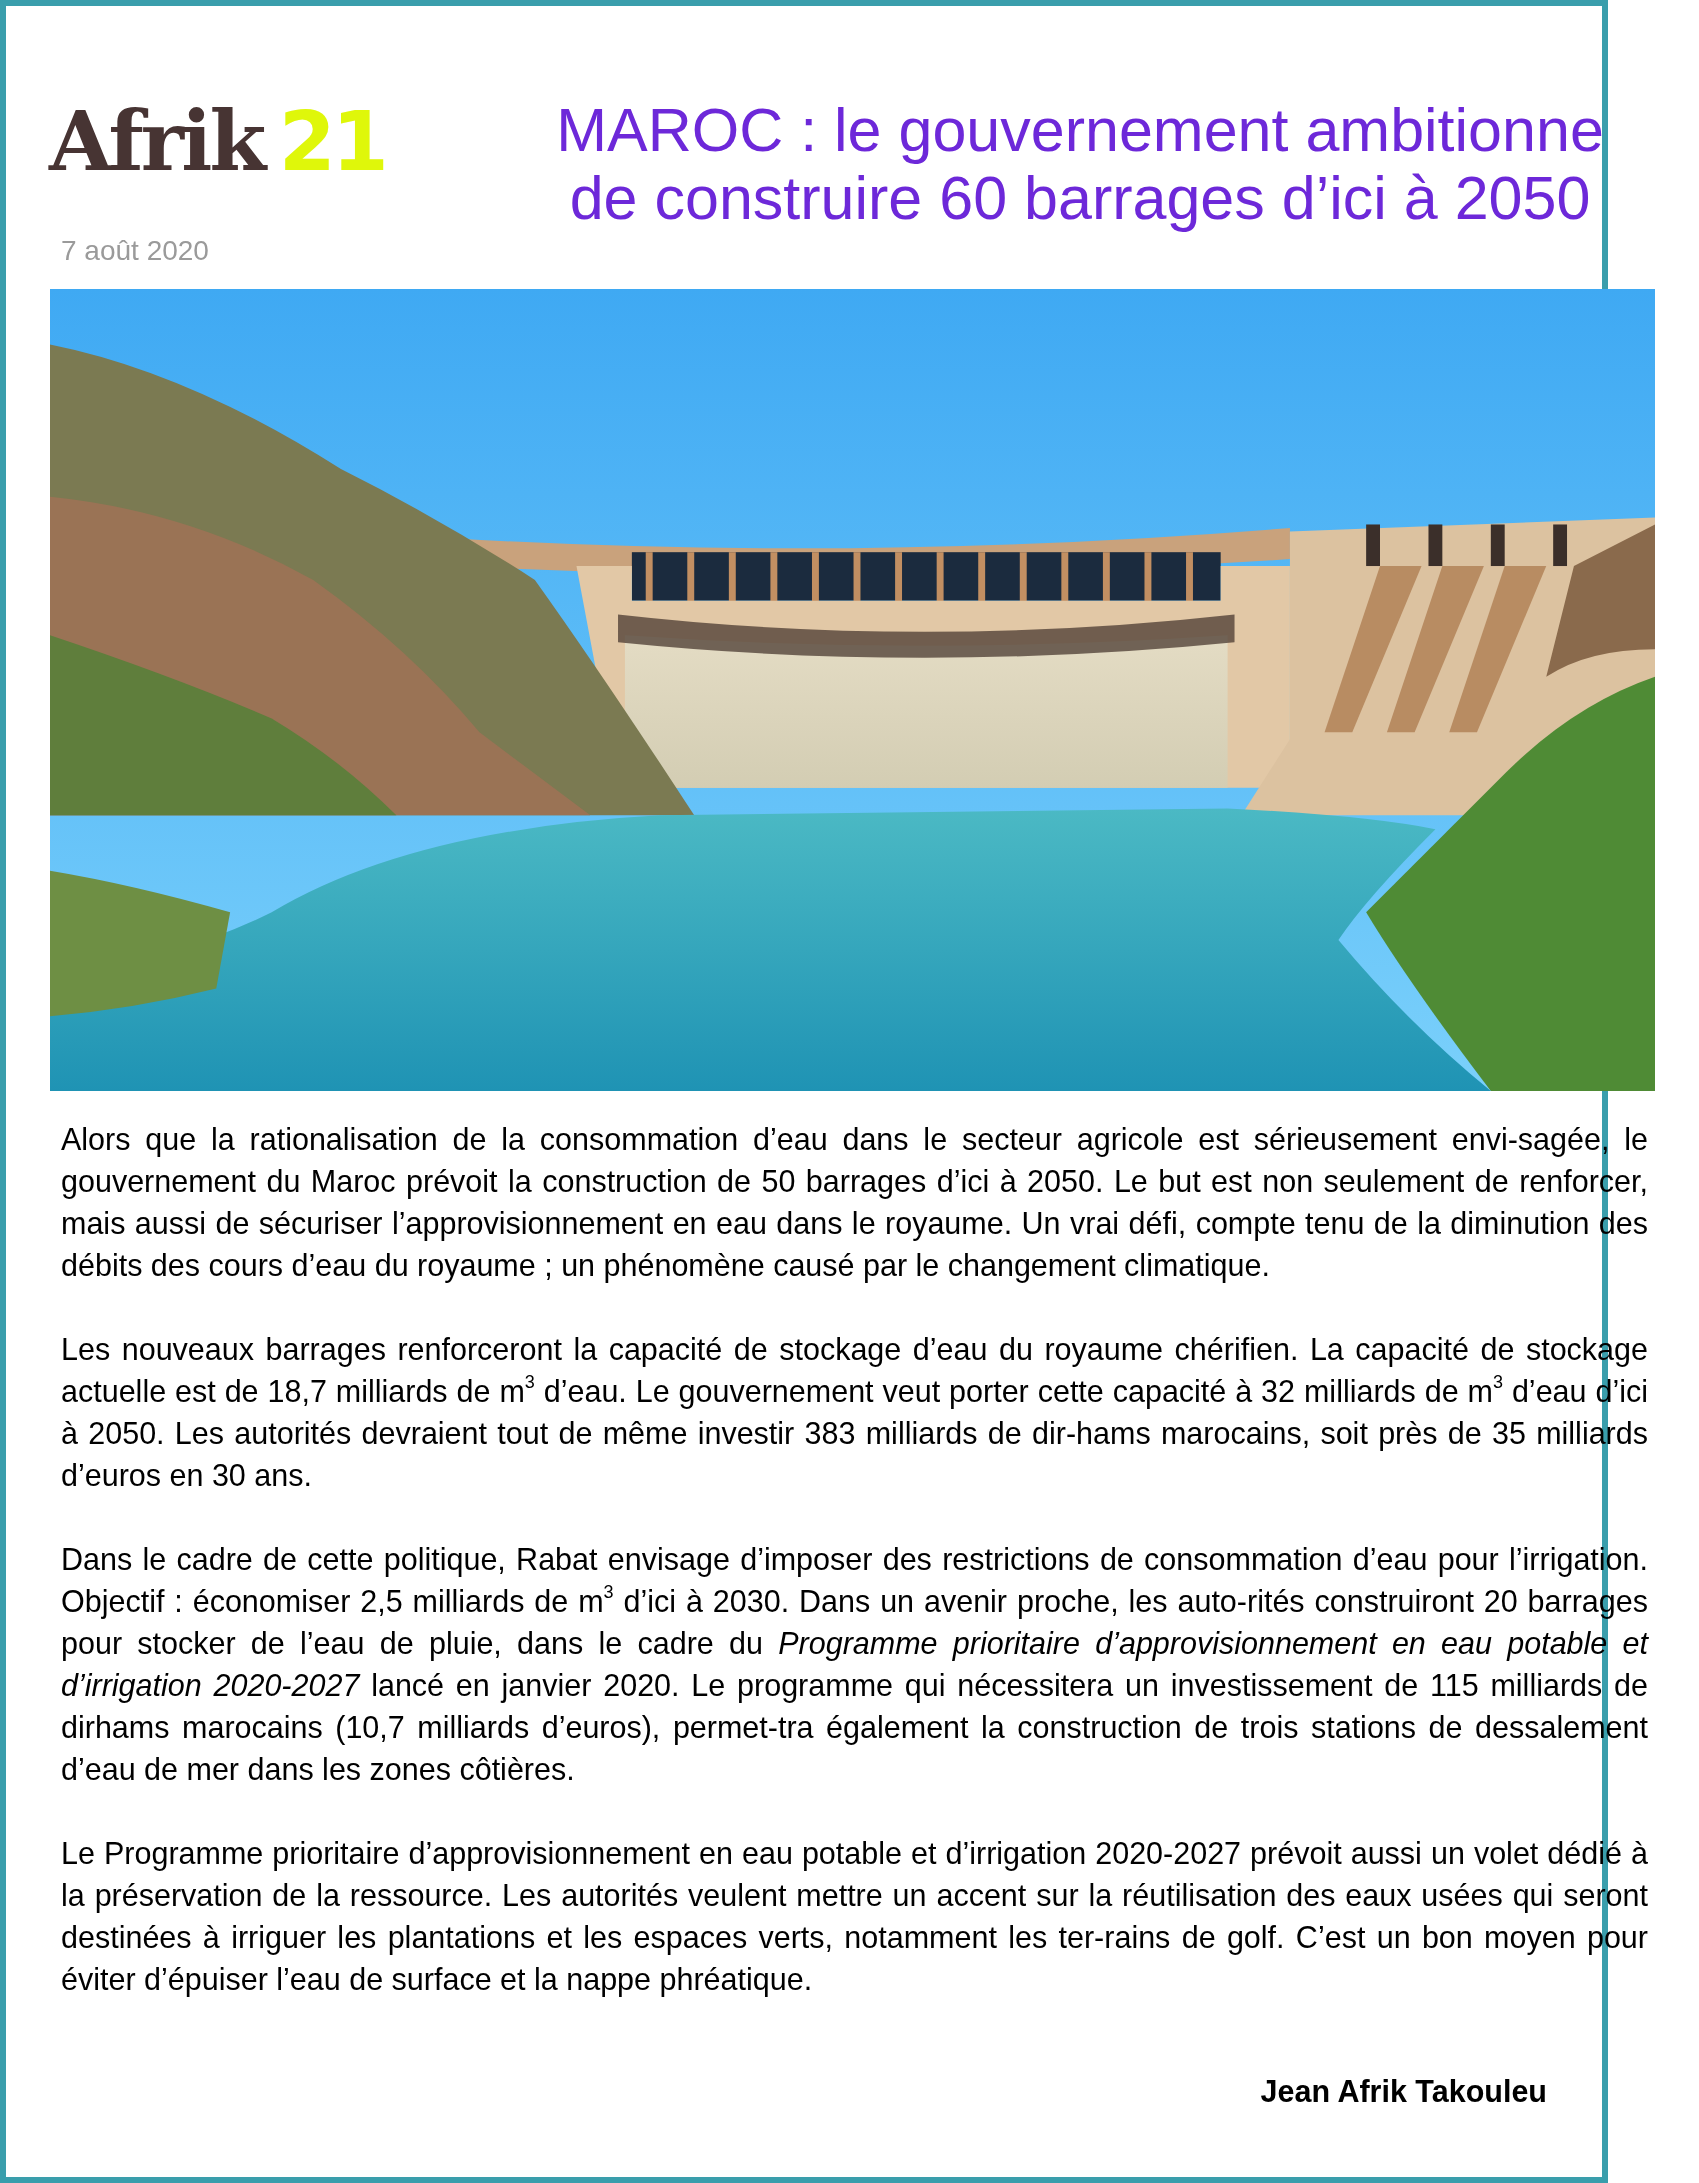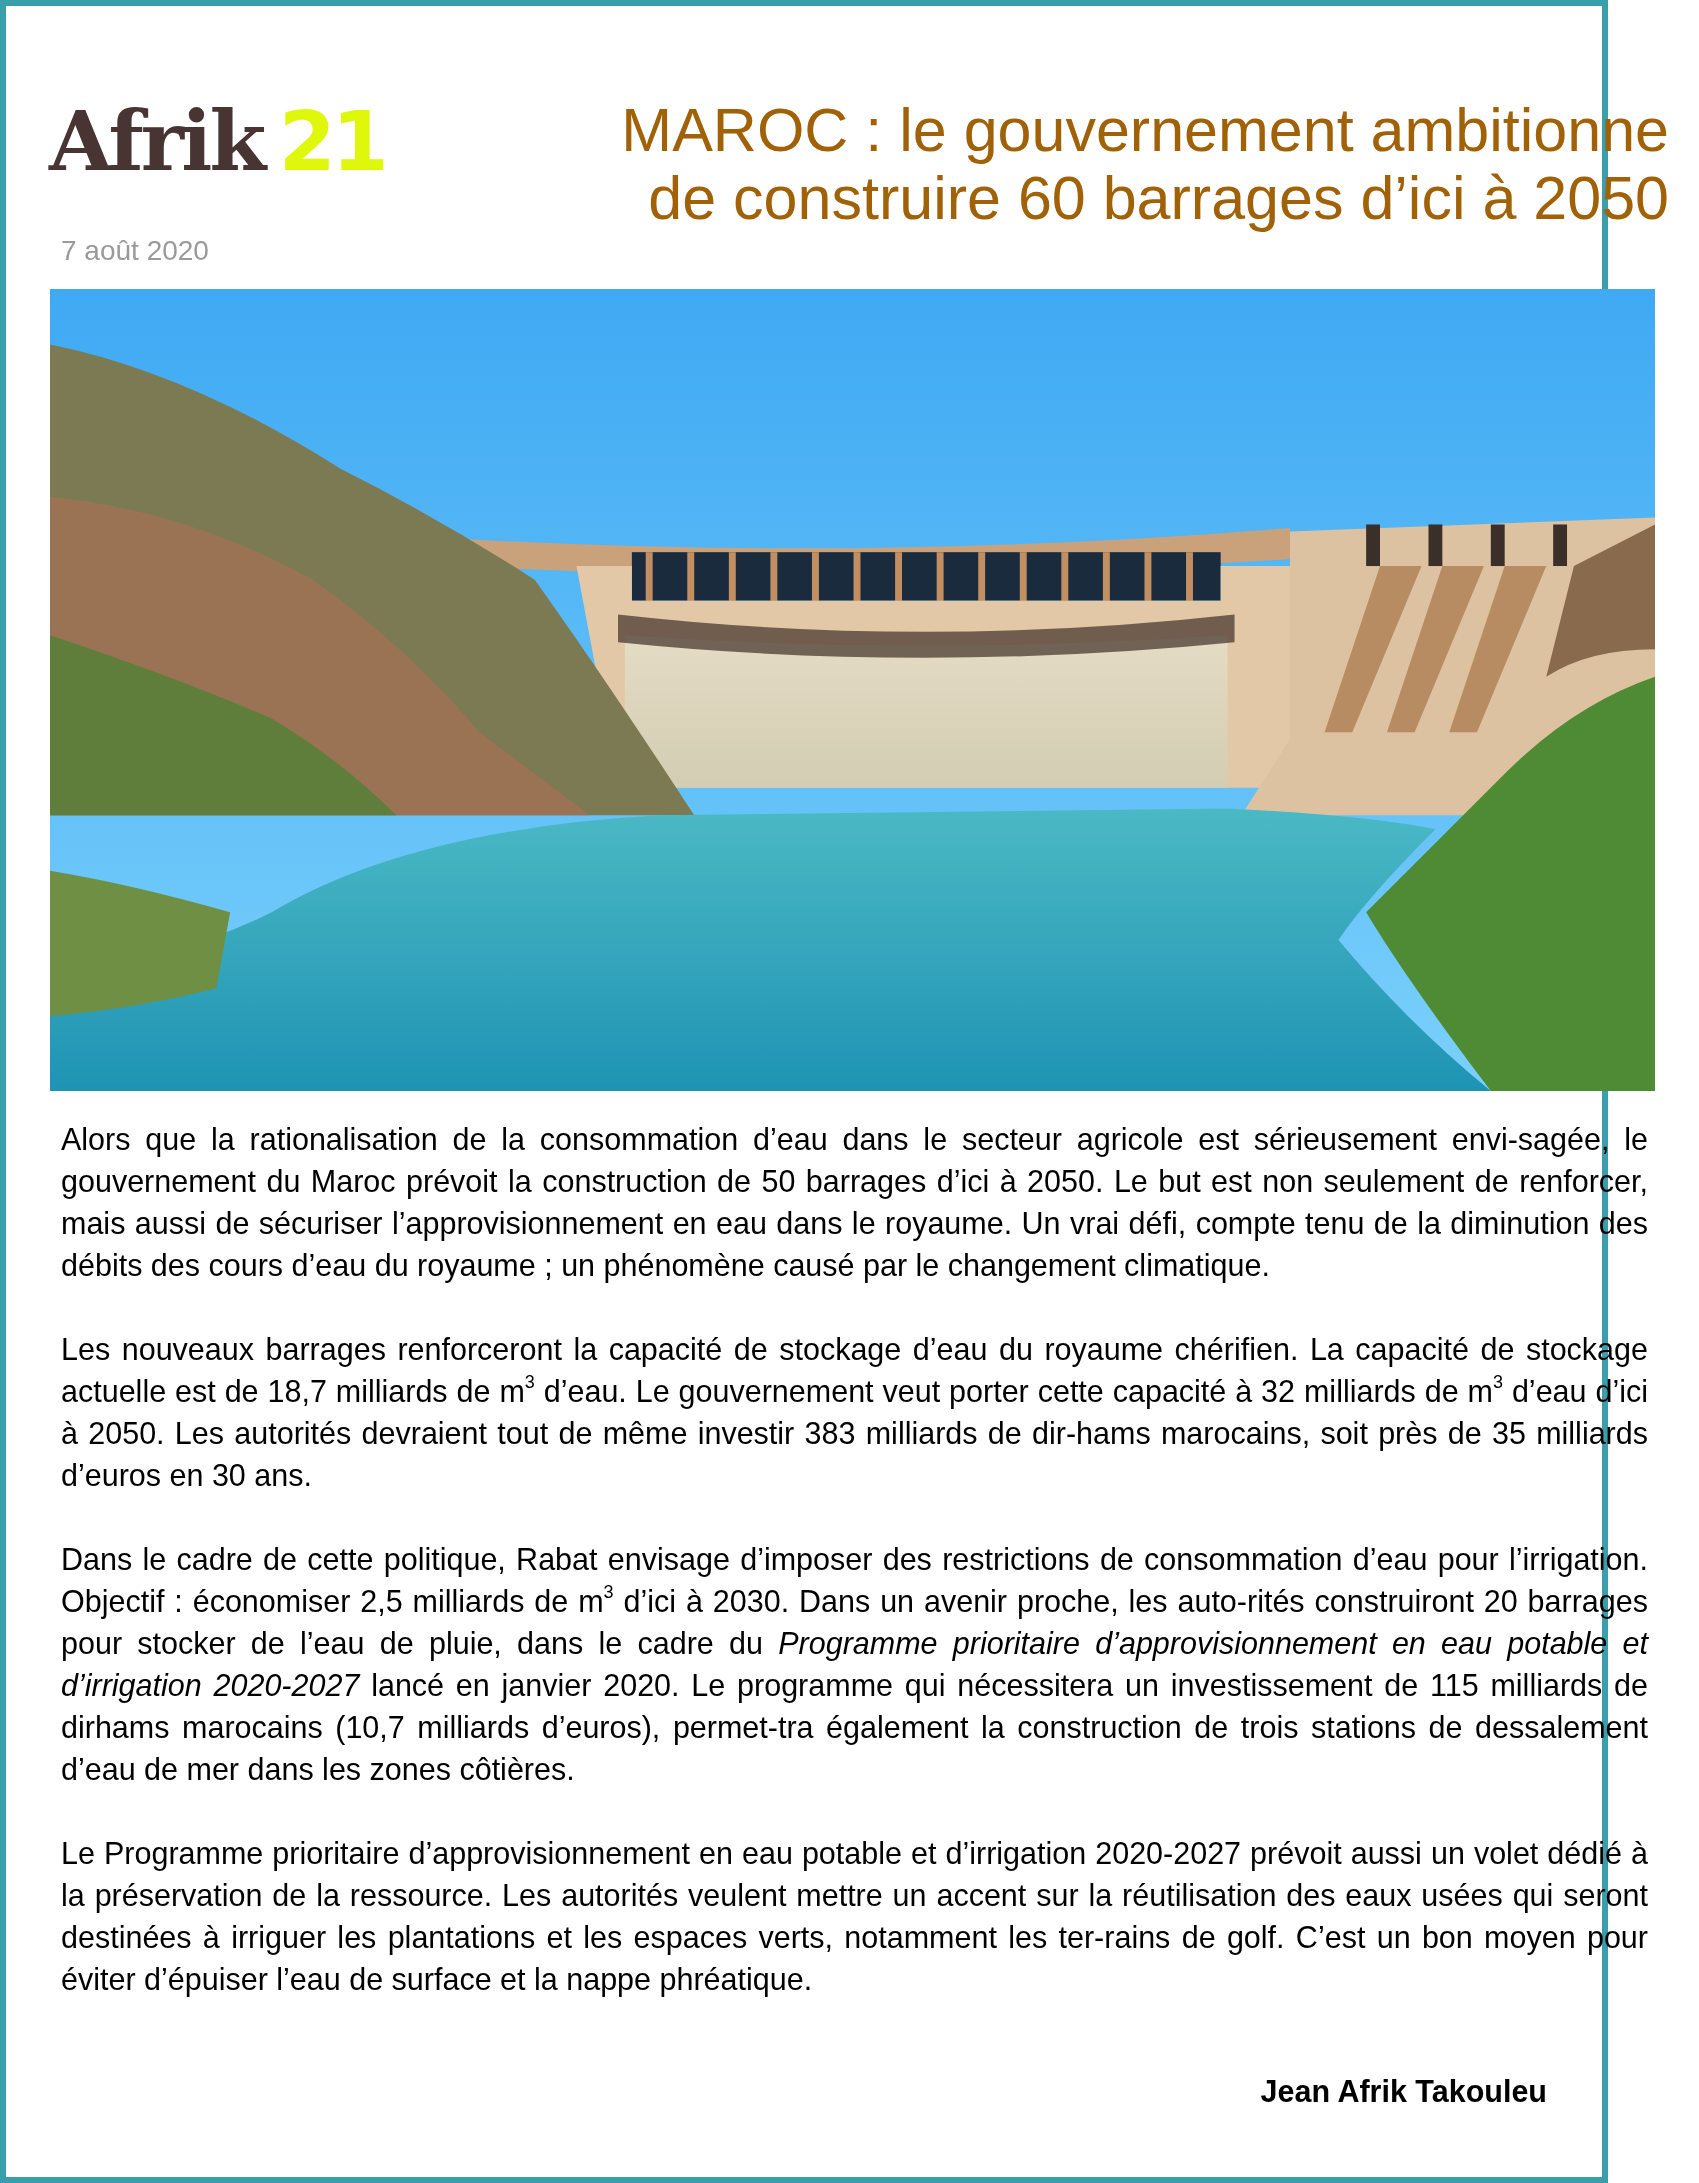--- a/index.html
+++ b/index.html
@@ -22,24 +22,24 @@
     }
     .logo .afrik { color: #473433; }
     .logo .num { color: #dff70a; margin-left: 15.2px; font-family: "DejaVu Sans", sans-serif; font-weight: bold; letter-spacing: -4.2px; }
     .date {
       position: absolute; left: 55px; top: 229px;
       font-family: "Liberation Sans", sans-serif;
       font-size: 28px; color: #9a9a9a;
     }
     .title {
       position: absolute; left: 485px; top: 90px; width: 1178px;
-      text-align: right;
+      text-align: center;
       font-family: "Liberation Sans", sans-serif;
       font-size: 61px; line-height: 68px;
-      color: #a16207;
+      color: #6d28d9;
     }
     .photo {
       position: absolute; left: 44px; top: 283px;
       width: 1605px; height: 802px;
       overflow: hidden;
     }
     .photo svg { width: 100%; height: 100%; display: block; }
     .body-text {
       position: absolute; left: 55px; top: 1112px; width: 1587px;
       font-family: Liberation Sans, sans-serif;

